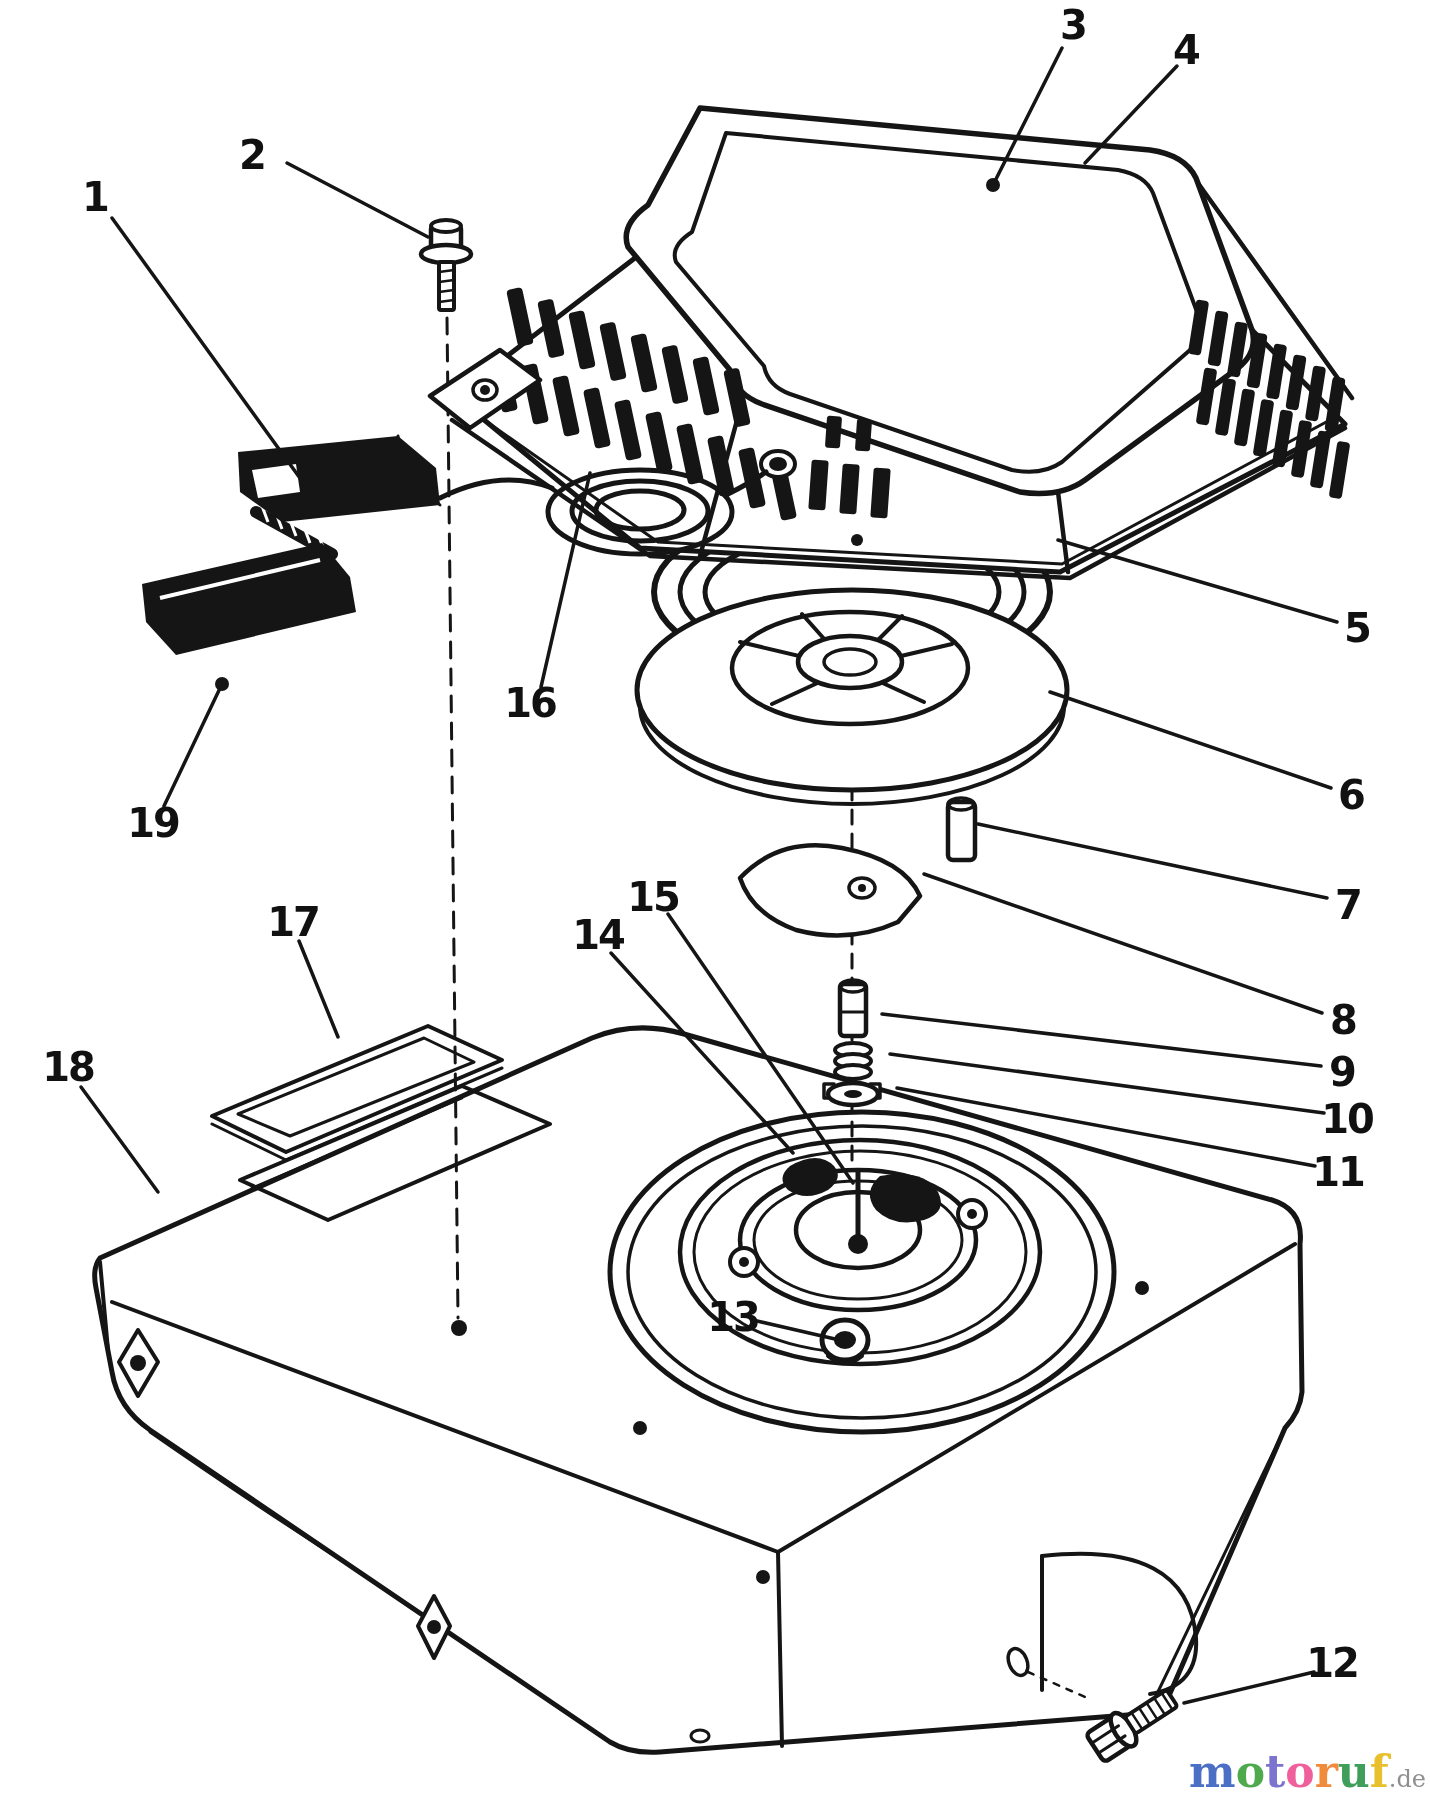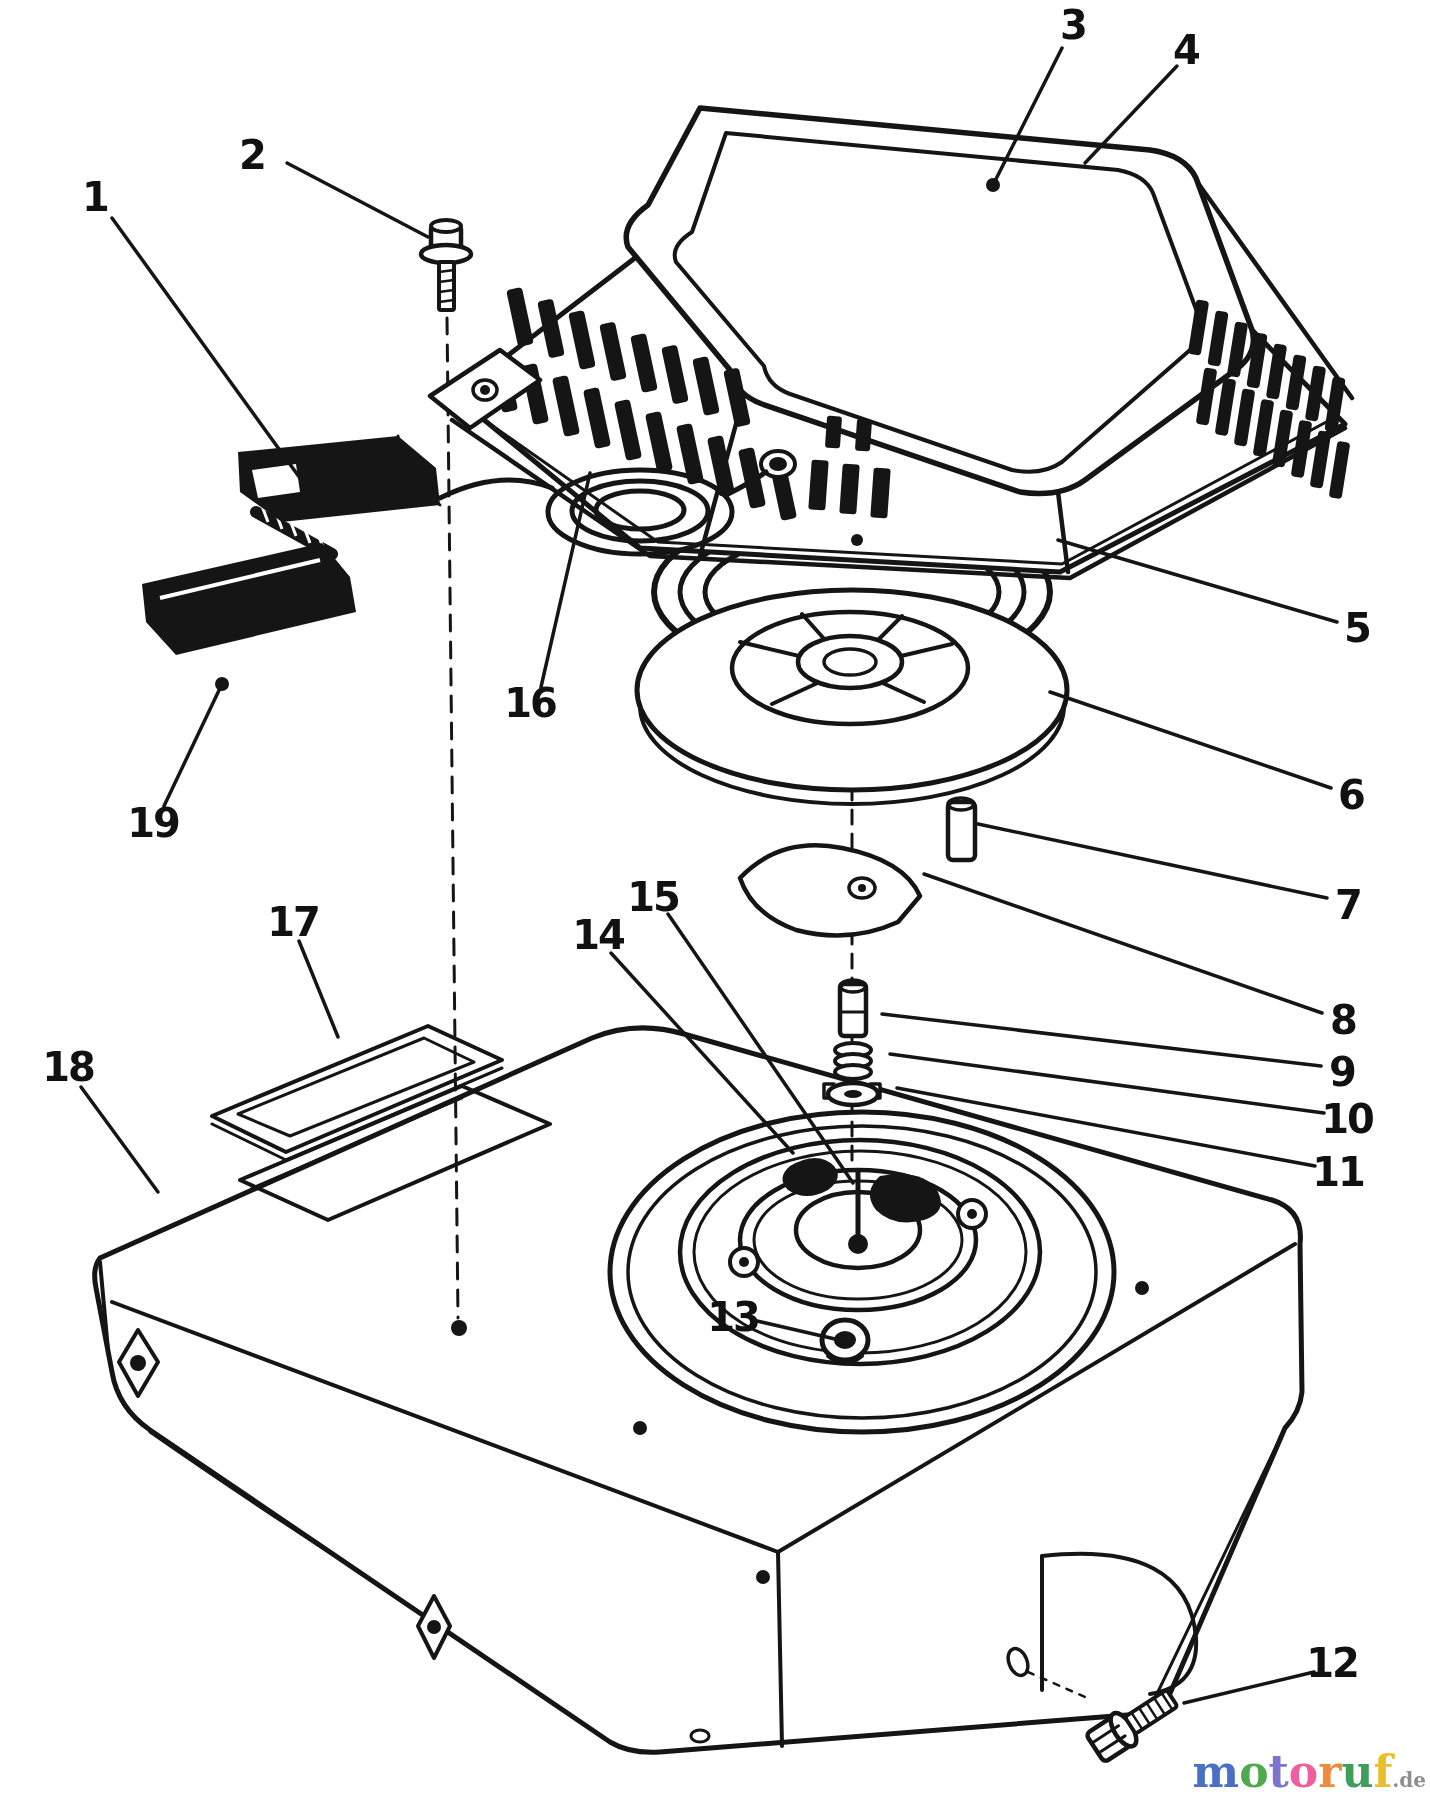--- a/index.html
+++ b/index.html
@@ -7,21 +7,21 @@
          font-family:"DejaVu Sans","Liberation Sans",sans-serif;}
   svg{position:absolute;left:0;top:0;}
   .ink{stroke:#151515;fill:none;stroke-linecap:round;stroke-linejoin:round;}
   .fillw{fill:#ffffff;}
   .solid{fill:#151515;stroke:none;}
   .callout-label{font-family:"DejaVu Sans","Liberation Sans",sans-serif;
                  font-weight:700;font-size:40px;fill:#111;letter-spacing:-2px;}
   #watermark{position:absolute;right:4px;bottom:6px;
              font-family:"DejaVu Serif","Liberation Serif",serif;
              font-weight:700;font-size:44px;line-height:1;user-select:none;}
-  #watermark .suffix{font-size:20px;font-weight:700;text-align:center;}
+  #watermark .suffix{font-size:24px;font-weight:400;text-align:center;}
 </style>
 </head>
 <body>
 
 <div id="stage">
 <svg id="art" width="1430" height="1800" viewBox="0 0 1430 1800">
 
   <g>
     <path class="ink fillw" stroke-width="5" d="M100,1258 L592,1038 Q636,1020 684,1034
       L1272,1200 Q1304,1210 1300,1244 L1302,1392 Q1300,1412 1285,1428

